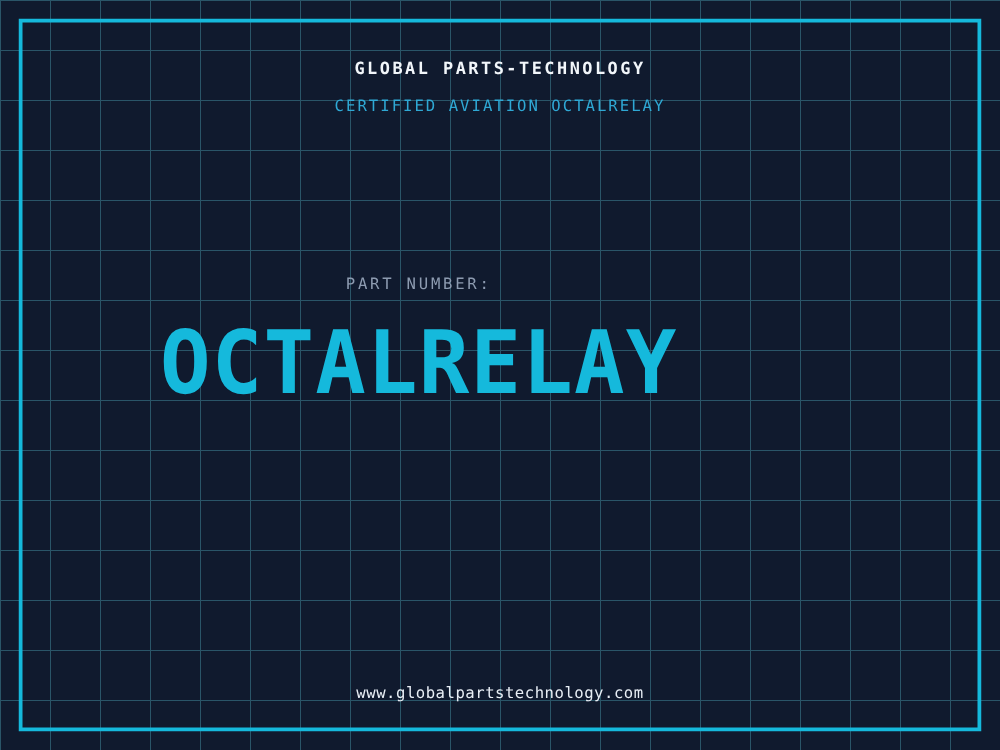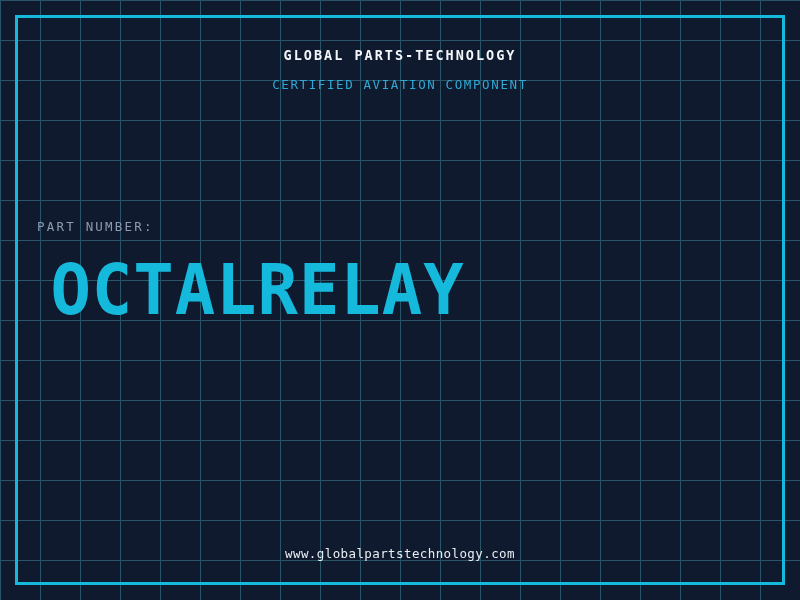--- a/index.html
+++ b/index.html
@@ -63,22 +63,21 @@
     line-height: 16px;
     white-space: nowrap;
   }
 
   
   #pn-block {
     position: absolute;
     left: 0;
     top: 219px;
     width: 670px;
-    text-align: left;
-    padding-left: 37px;
+    text-align: center;
   }
   #pn-label {
     font-size: 12.5px;
     color: #8d9bb0;
     letter-spacing: 2.2px;
     line-height: 16px;
     white-space: nowrap;
   }
   #pn-value {
     margin-top: 18px;
@@ -113,21 +112,21 @@
 </style>
 </head>
 <body>
 
 <div id="card">
 
   <div id="frame"></div>
 
   <div id="header">
     <div id="brand-title">GLOBAL PARTS-TECHNOLOGY</div>
-    <div id="brand-subtitle">CERTIFIED AVIATION COMPONENT</div>
+    <div id="brand-subtitle">CERTIFIED AVIATION OCTALRELAY</div>
   </div>
 
   <div id="pn-block">
     <div id="pn-label">PART NUMBER:</div>
     <div id="pn-value">OCTALRELAY</div>
   </div>
 
   <div id="footer">
     <div id="footer-url">www.globalpartstechnology.com</div>
   </div>

